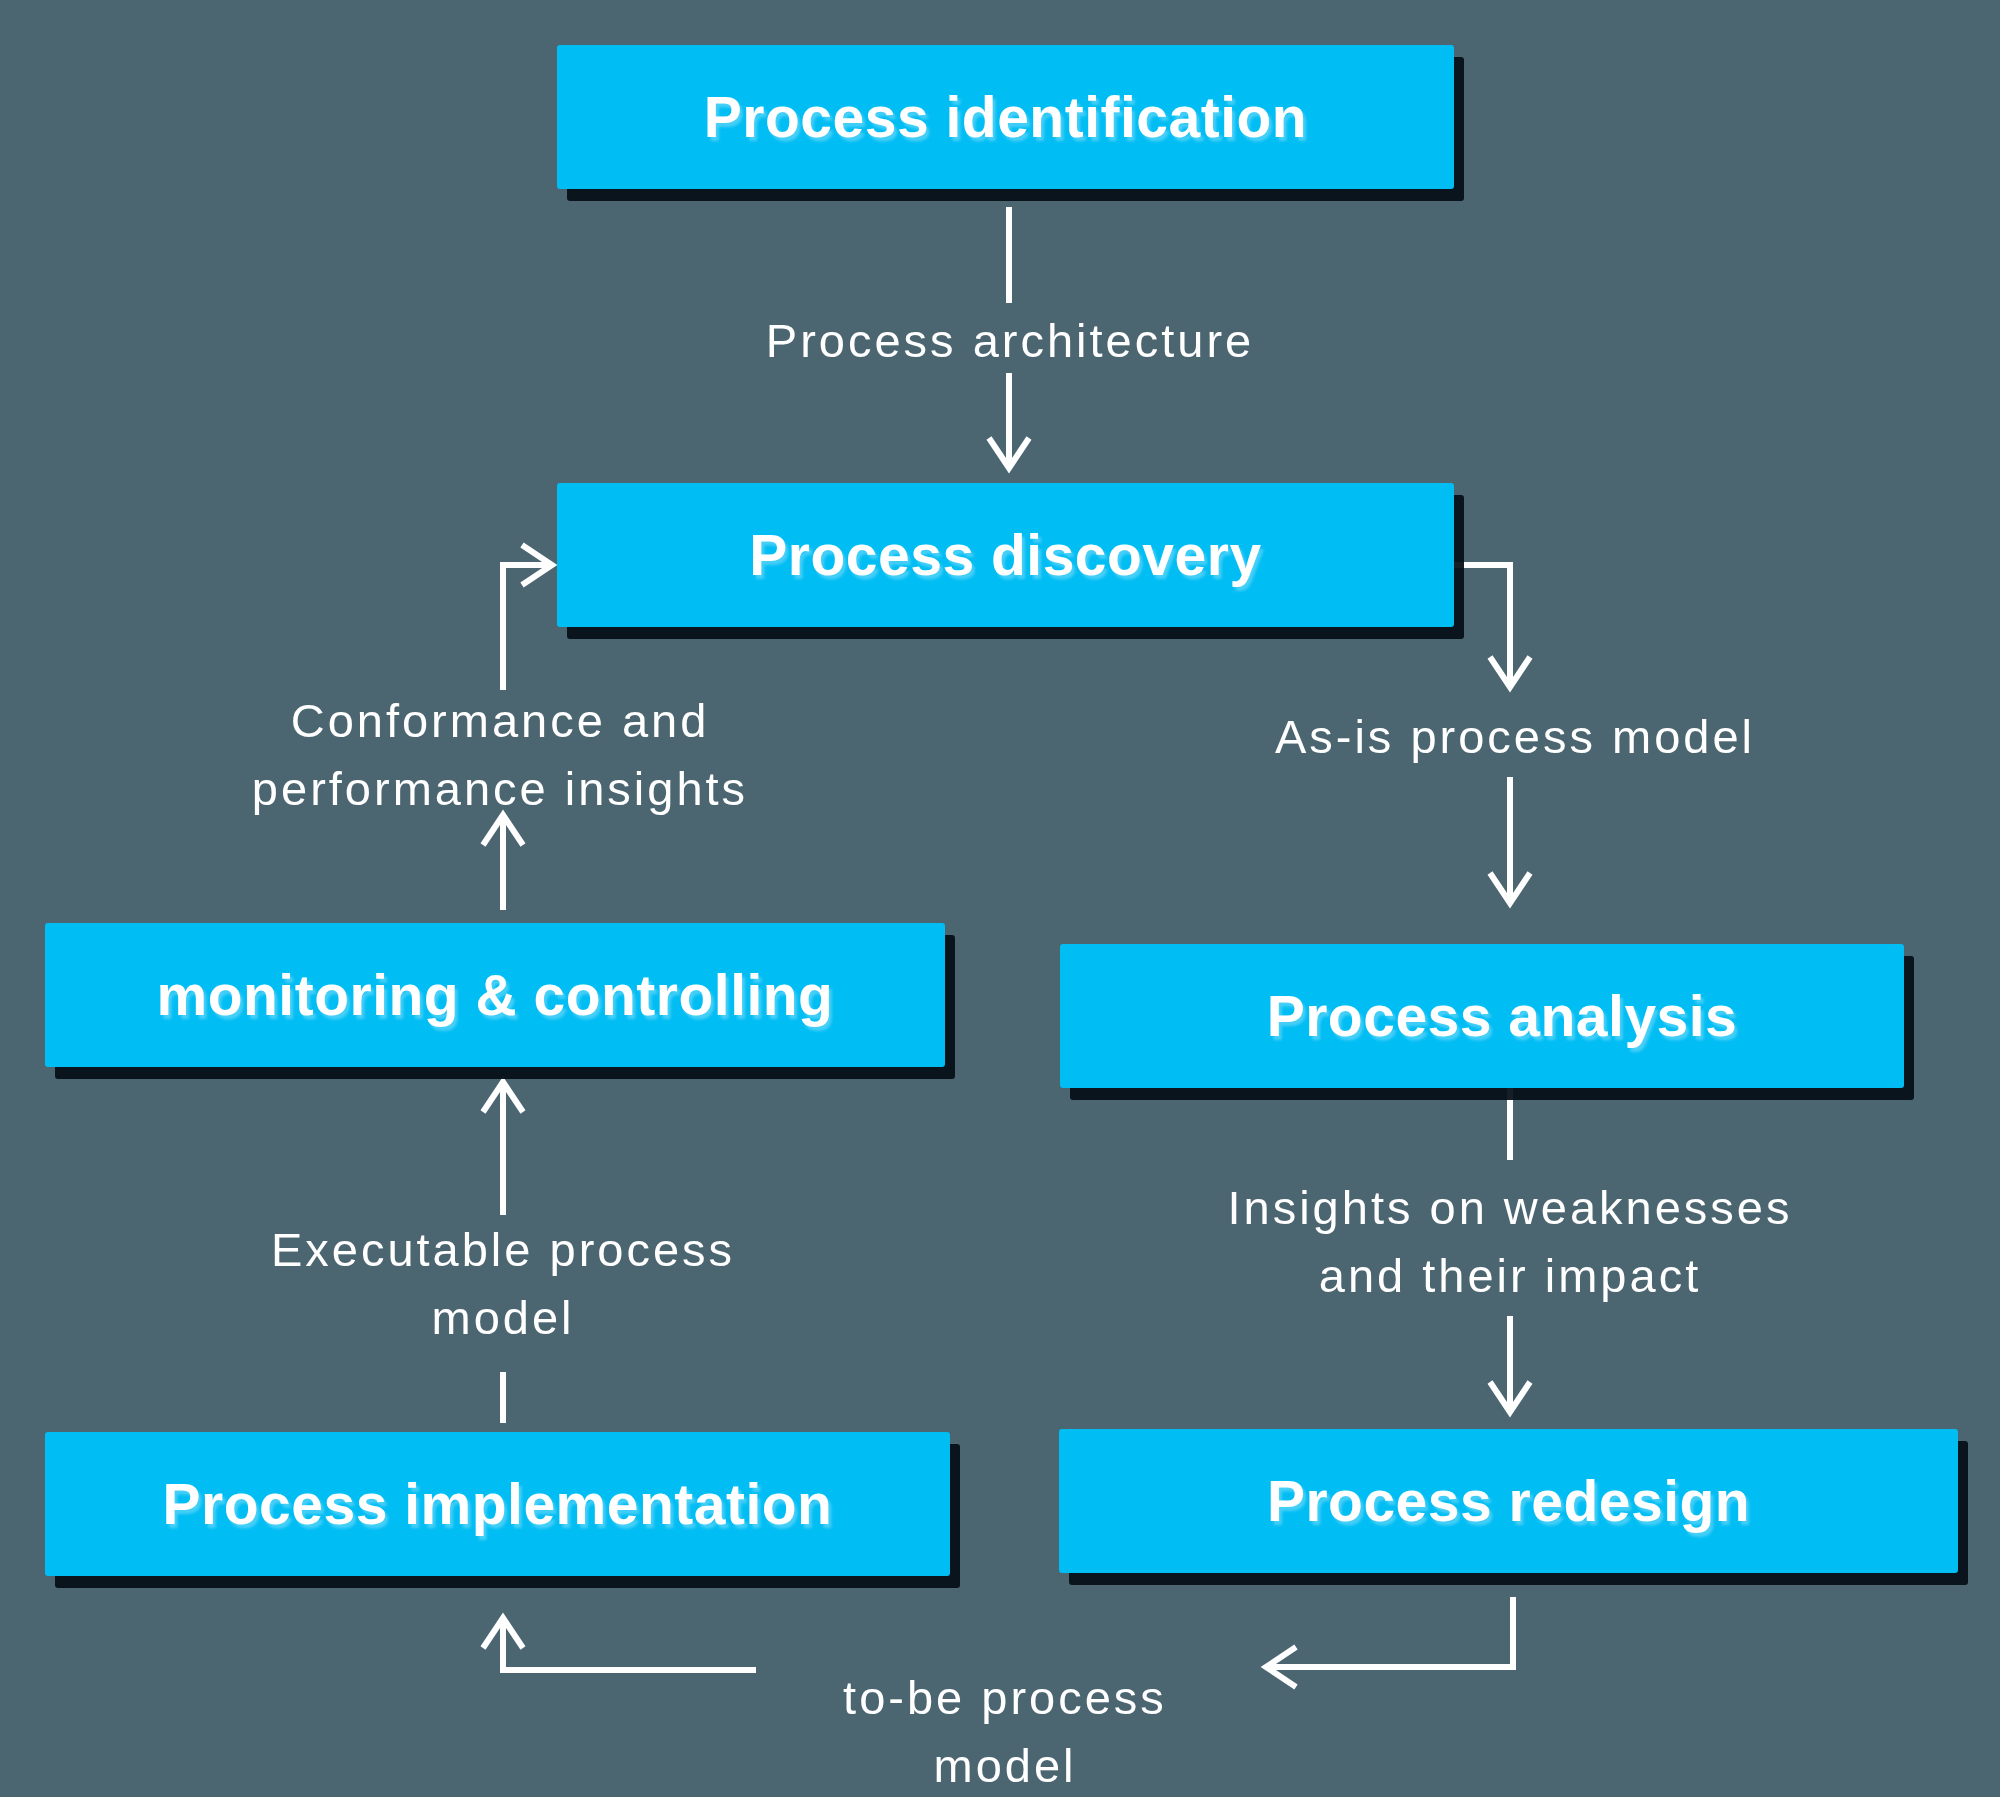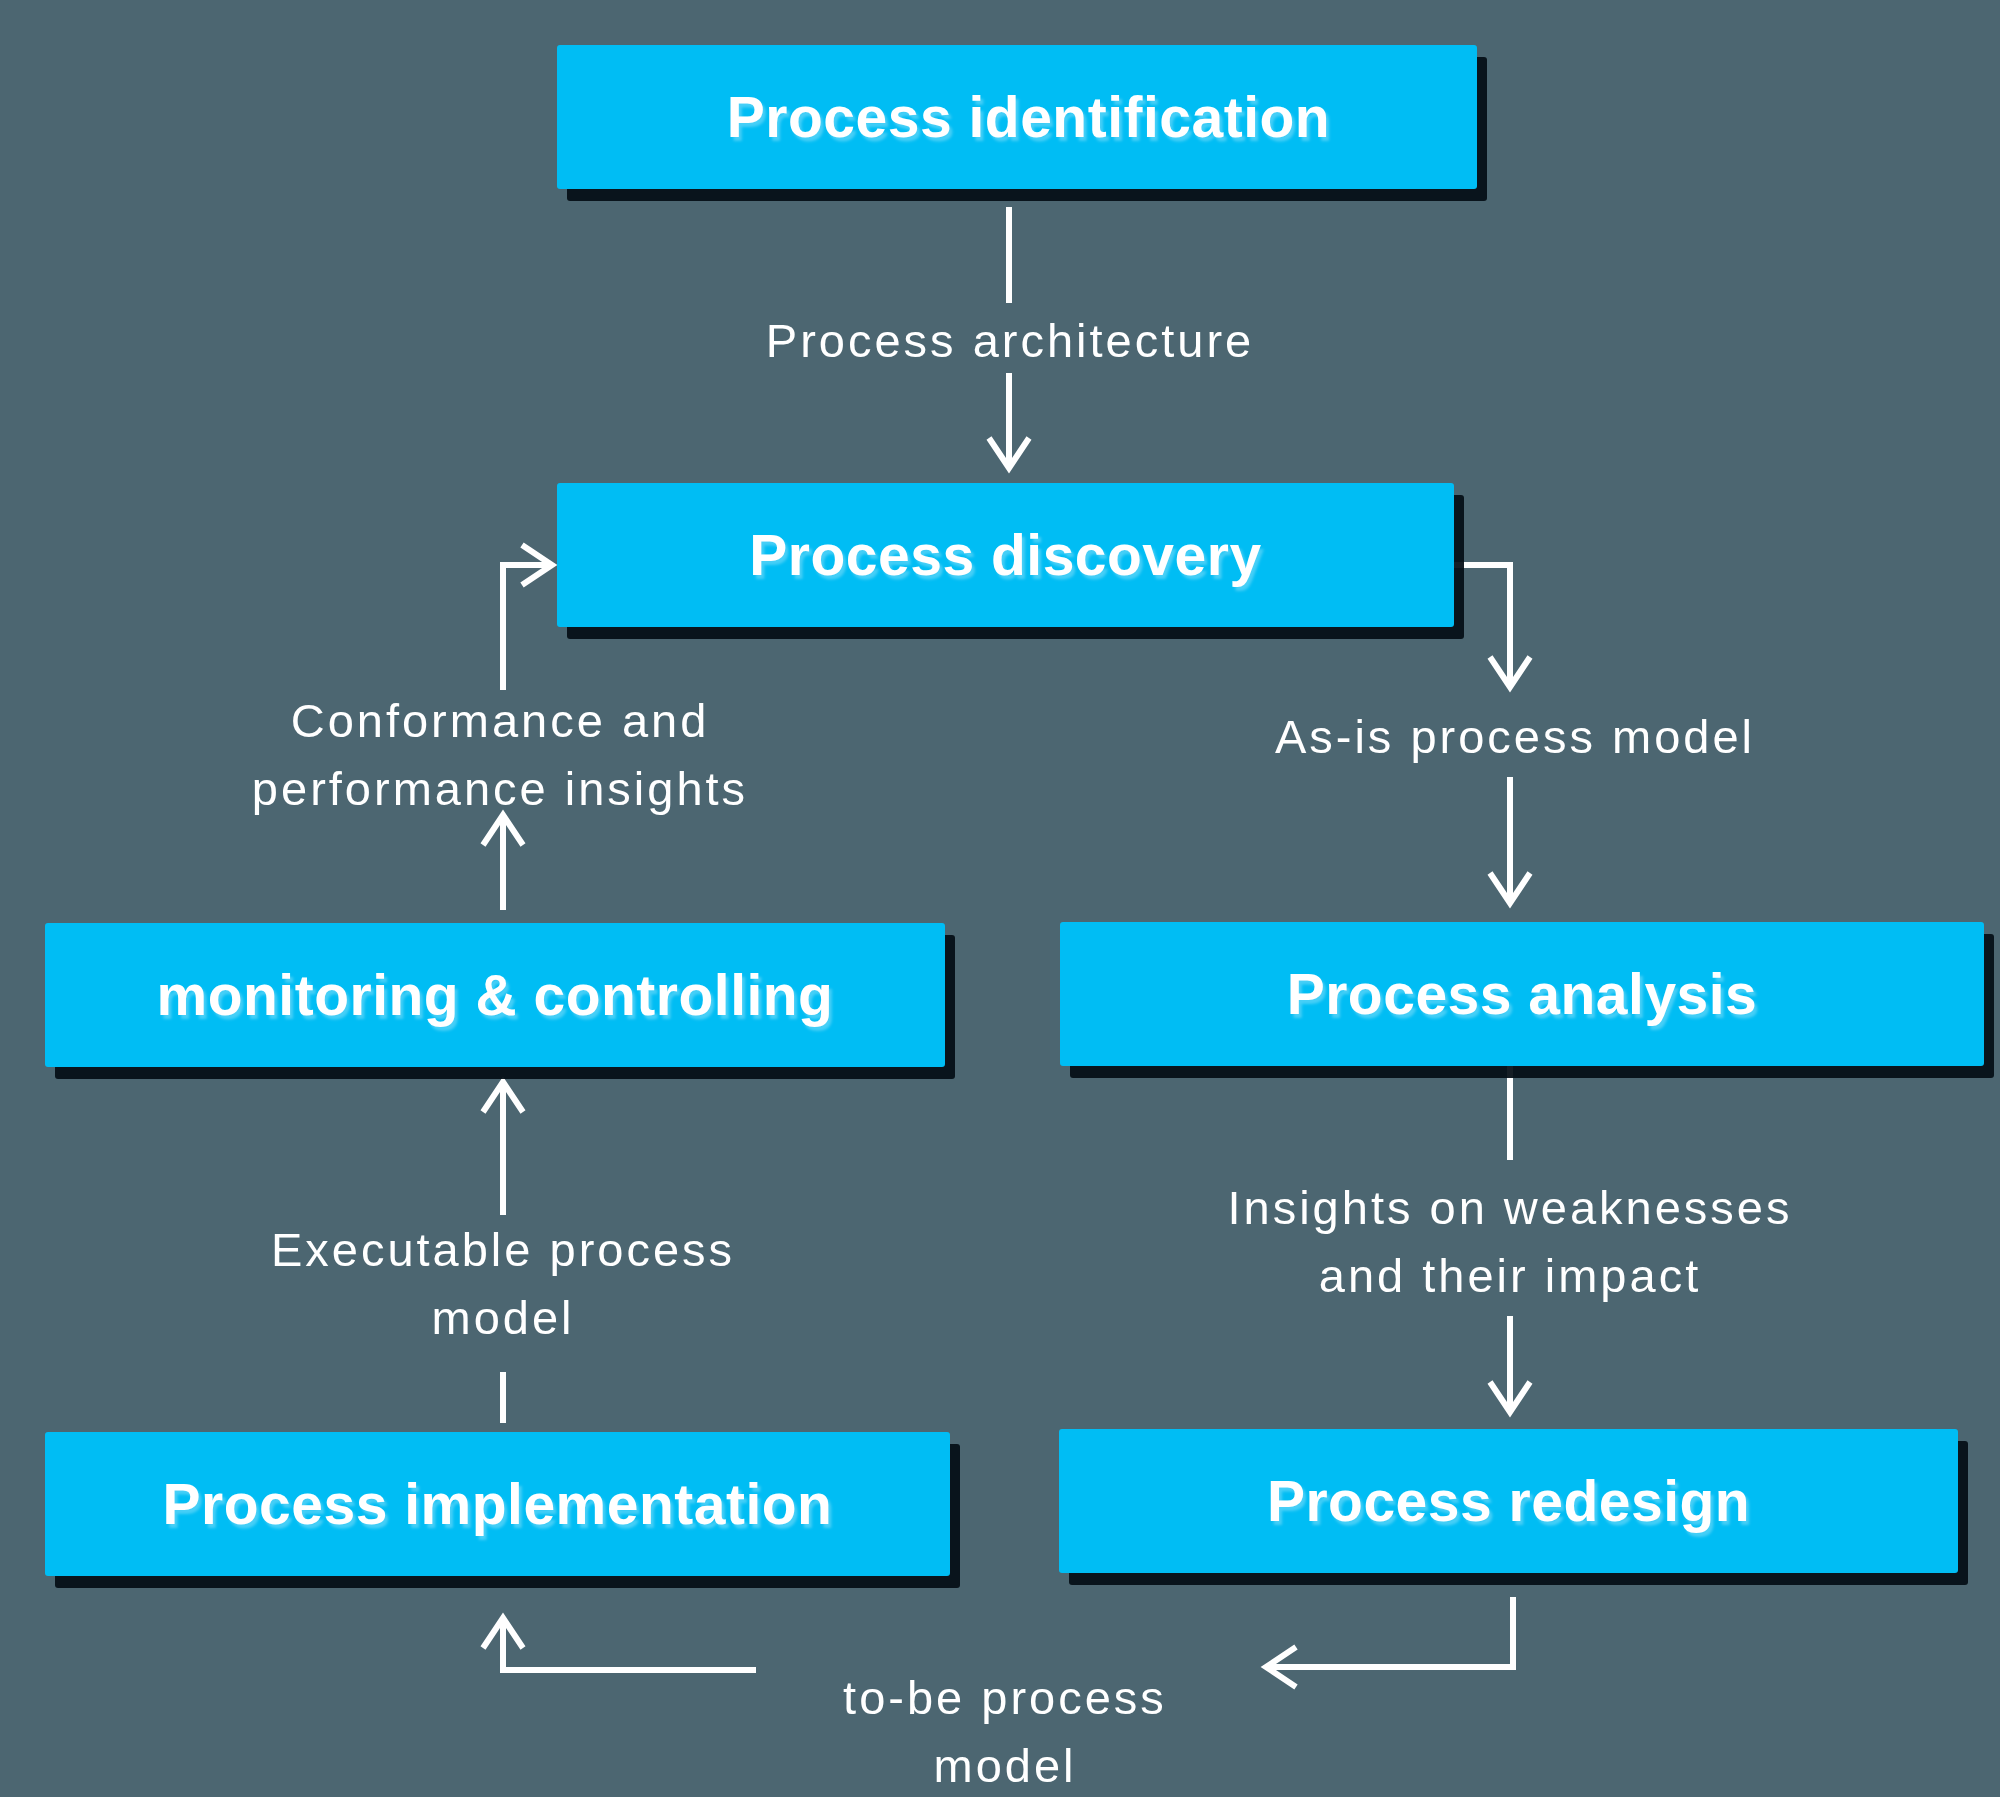--- a/index.html
+++ b/index.html
@@ -30,24 +30,24 @@
     display: flex;
     align-items: center;
     justify-content: center;
     color: #FFFFFF;
     font-weight: 700;
     font-size: 57px;
     letter-spacing: 0.5px;
     text-shadow: 3px 4px 3px rgba(255, 255, 255, 0.28);
     white-space: nowrap;
   }
-  #n-identification { left: 557px; top:   45px; width: 897px; height: 144px; padding-left: 23px; }
+  #n-identification { left: 557px; top:   45px; width: 897px; height: 144px; }
   #n-discovery      { left: 557px; top:  483px; width: 897px; height: 144px; }
   #n-monitoring     { left:  45px; top:  923px; width: 900px; height: 144px; }
-  #n-analysis       { left:1060px; top:  922px; width: 924px; height: 144px; }
+  #n-analysis       { left:1060px; top:  944px; width: 804px; height: 144px; padding-left: 40px; }
   #n-implementation { left:  45px; top: 1432px; width: 905px; height: 144px; text-align: right; }
   #n-redesign       { left:1059px; top: 1429px; width: 899px; height: 144px; }
 
   .edge-label {
     position: absolute;
     transform: translate(-50%, -50%);
     color: #FFFFFF;
     font-size: 47px;
     font-weight: 400;
     letter-spacing: 3px;

